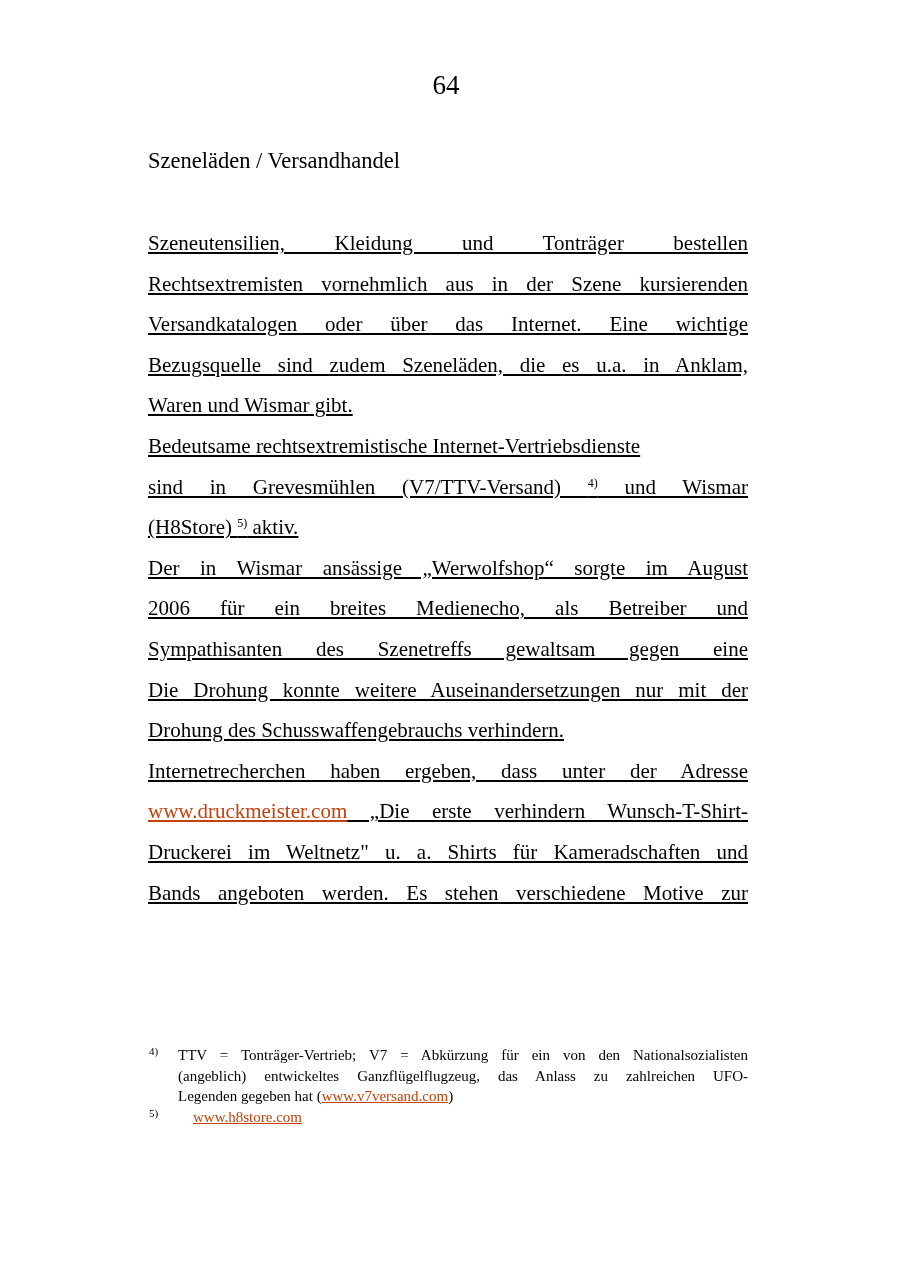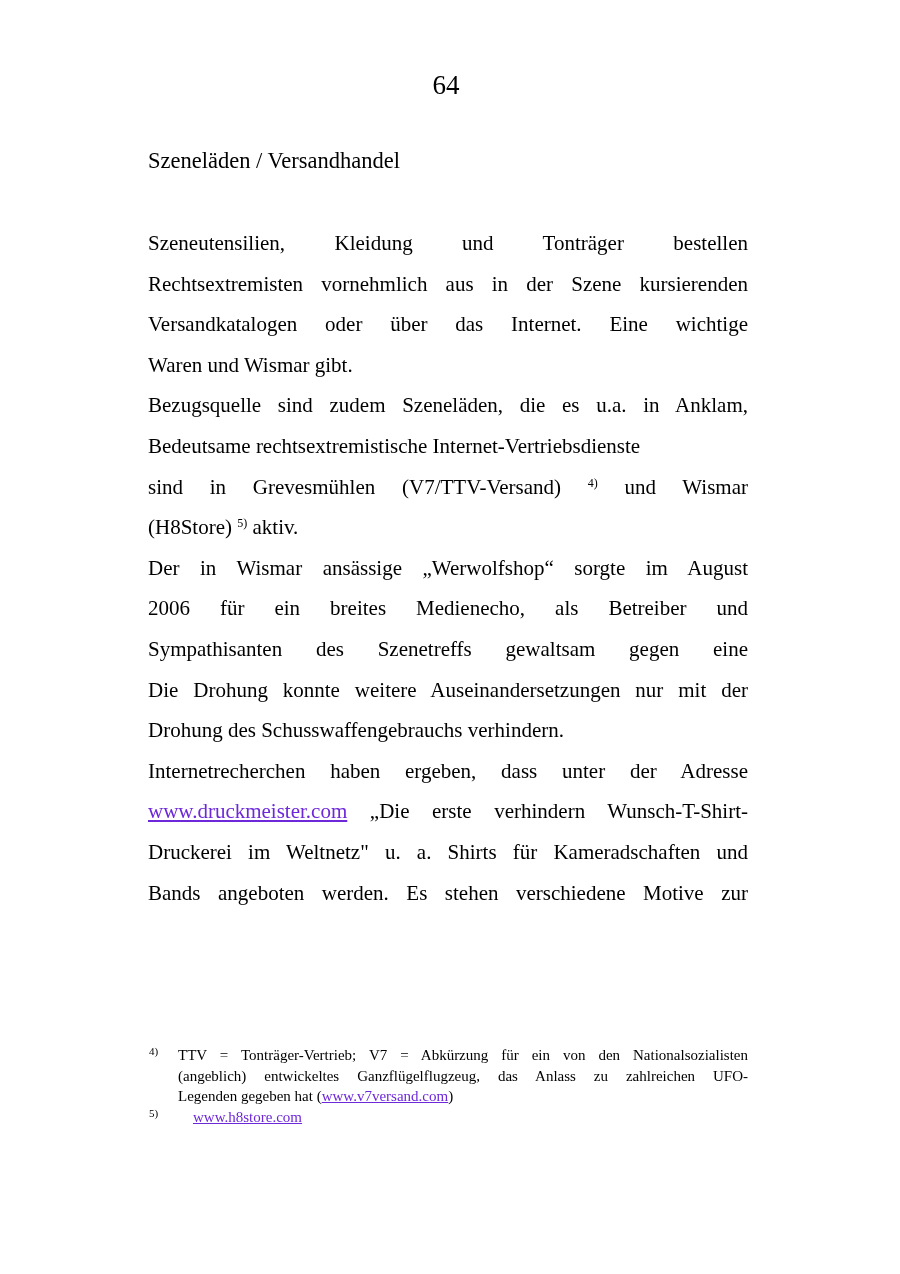--- a/index.html
+++ b/index.html
@@ -39,32 +39,33 @@
     position: absolute;
     top: 223px;
     left: 148px;
     width: 600px;
     font-size: 21px;
   }
   .bline {
     line-height: 40.6px;
     height: 40.6px;
     white-space: normal;
+    text-decoration: underline;
   }
   .j {
     text-align: justify;
     text-align-last: justify;
   }
   sup.fnref {
     font-size: 12px;
     line-height: 0;
     vertical-align: 7px;
   }
   a.link {
-    color: #6d28d9;
+    color: #c2410c;
     text-decoration: underline;
     cursor: pointer;
   }
   .footnotes {
     position: absolute;
     top: 1045px;
     left: 148px;
     width: 600px;
     font-size: 15px;
   }
@@ -92,22 +93,22 @@
 <div class="page">
 
   <div class="pagenum">64</div>
 
   <h1 class="heading">Szeneläden / Versandhandel</h1>
 
   <div class="bodytext">
     <div class="bline j">Szeneutensilien, Kleidung und Tonträger bestellen</div>
     <div class="bline j">Rechtsextremisten vornehmlich aus in der Szene kursierenden</div>
     <div class="bline j">Versandkatalogen oder über das Internet. Eine wichtige</div>
+    <div class="bline j">Bezugsquelle sind zudem Szeneläden, die es u.a. in Anklam,</div>
     <div class="bline">Waren und Wismar gibt.</div>
-    <div class="bline j">Bezugsquelle sind zudem Szeneläden, die es u.a. in Anklam,</div>
     <div class="bline">Bedeutsame rechtsextremistische Internet-Vertriebsdienste</div>
     <div class="bline j"><span>sind in Grevesmühlen (V7/TTV-Versand) </span><sup class="fnref">4)</sup><span> und Wismar</span></div>
     <div class="bline"><span>(H8Store) </span><sup class="fnref">5)</sup><span> aktiv.</span></div>
     <div class="bline j">Der in Wismar ansässige „Werwolfshop“ sorgte im August</div>
     <div class="bline j">2006 für ein breites Medienecho, als Betreiber und</div>
     <div class="bline j">Sympathisanten des Szenetreffs gewaltsam gegen eine</div>
     <div class="bline j">Die Drohung konnte weitere Auseinandersetzungen nur mit der</div>
     <div class="bline">Drohung des Schusswaffengebrauchs verhindern.</div>
     <div class="bline j">Internetrecherchen haben ergeben, dass unter der Adresse</div>
     <div class="bline j"><a class="link">www.druckmeister.com</a><span> „Die erste verhindern Wunsch-T-Shirt-</span></div>

